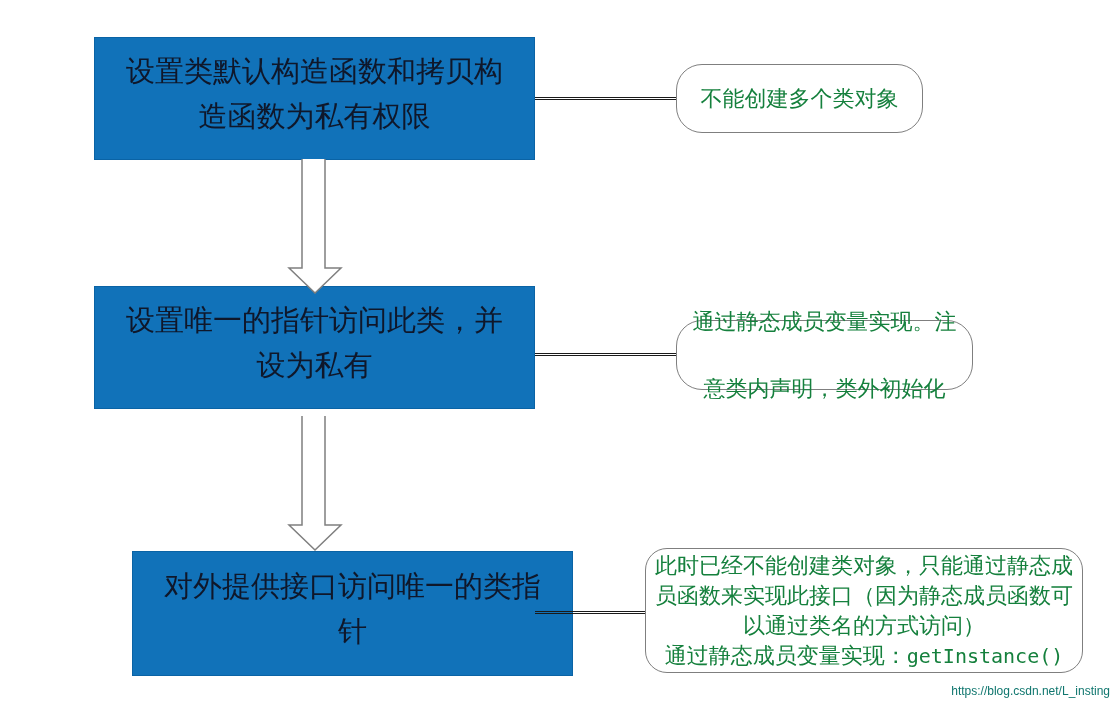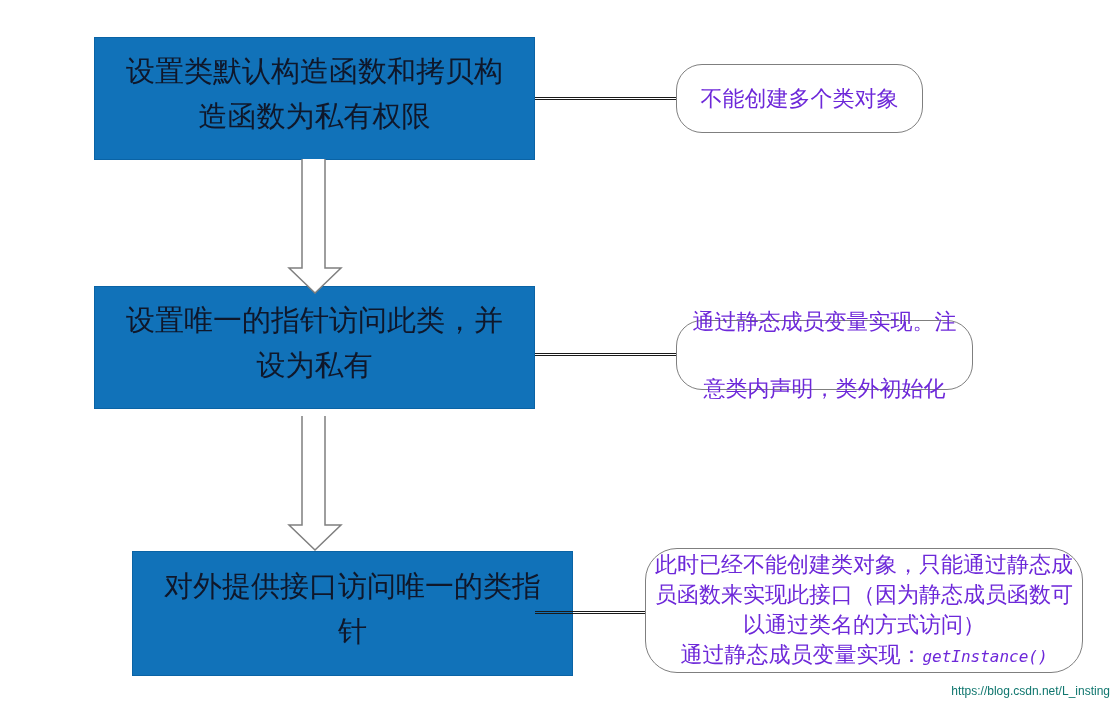--- a/index.html
+++ b/index.html
@@ -34,34 +34,34 @@
   .box1 { top: 37px; }
   .box2 { top: 286px; }
   .box3 { top: 551px; height: 125px; margin-left: 38px; }
   .box .line { white-space: nowrap; }
 
   
   .callout {
     position: absolute;
     background: #ffffff;
     border: 1.5px solid #7F7F7F;
-    color: #6d28d9;
+    color: #15803d;
     display: flex;
     flex-direction: column;
     align-items: center;
     justify-content: center;
     font-size: 22px;
     line-height: 30px;
     text-align: center;
   }
   .callout .line { white-space: nowrap; }
   .callout1 { left: 676px; top: 64px;  width: 247px; height: 69px;  border-radius: 26px; }
   .callout2 { left: 676px; top: 320px; width: 297px; height: 70px;  border-radius: 26px; line-height: 31px; gap: 36px; }
-  .callout3 { left: 645px; top: 548px; width: 438px; height: 125px; border-radius: 32px; }
-  .mono { font-family: "DejaVu Sans Mono", "Liberation Mono", monospace; font-size: 16px; font-style: italic; }
+  .callout3 { left: 645px; top: 548px; width: 438px; height: 125px; border-radius: 22px; }
+  .mono { font-family: "DejaVu Sans Mono", "Liberation Mono", monospace; font-size: 20px; }
 
   
   .connector {
     position: absolute;
     height: 3px;
     border-top: 1px solid #1a1a1a;
     border-bottom: 1px solid #1a1a1a;
     background: transparent;
   }
   .connector1 { left: 535px; top: 97px;  width: 141px; }

